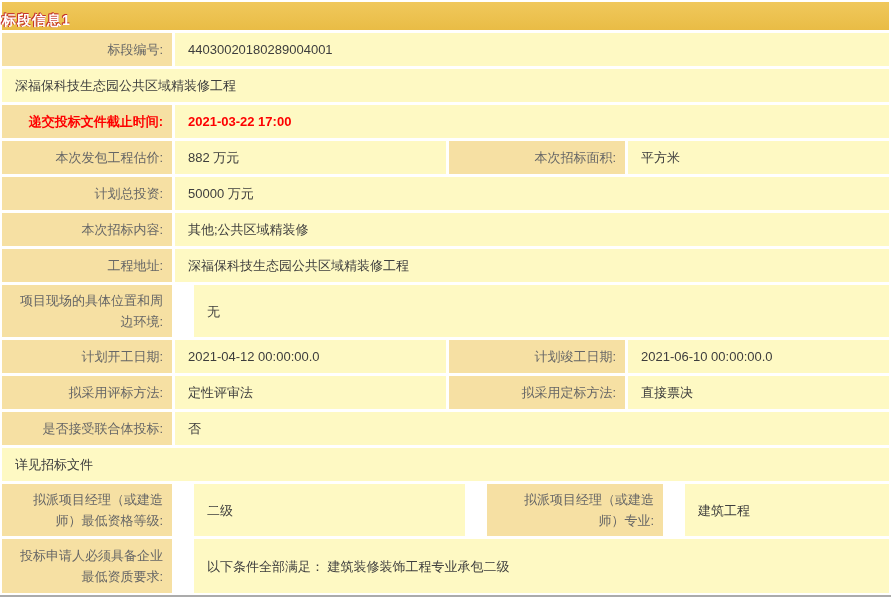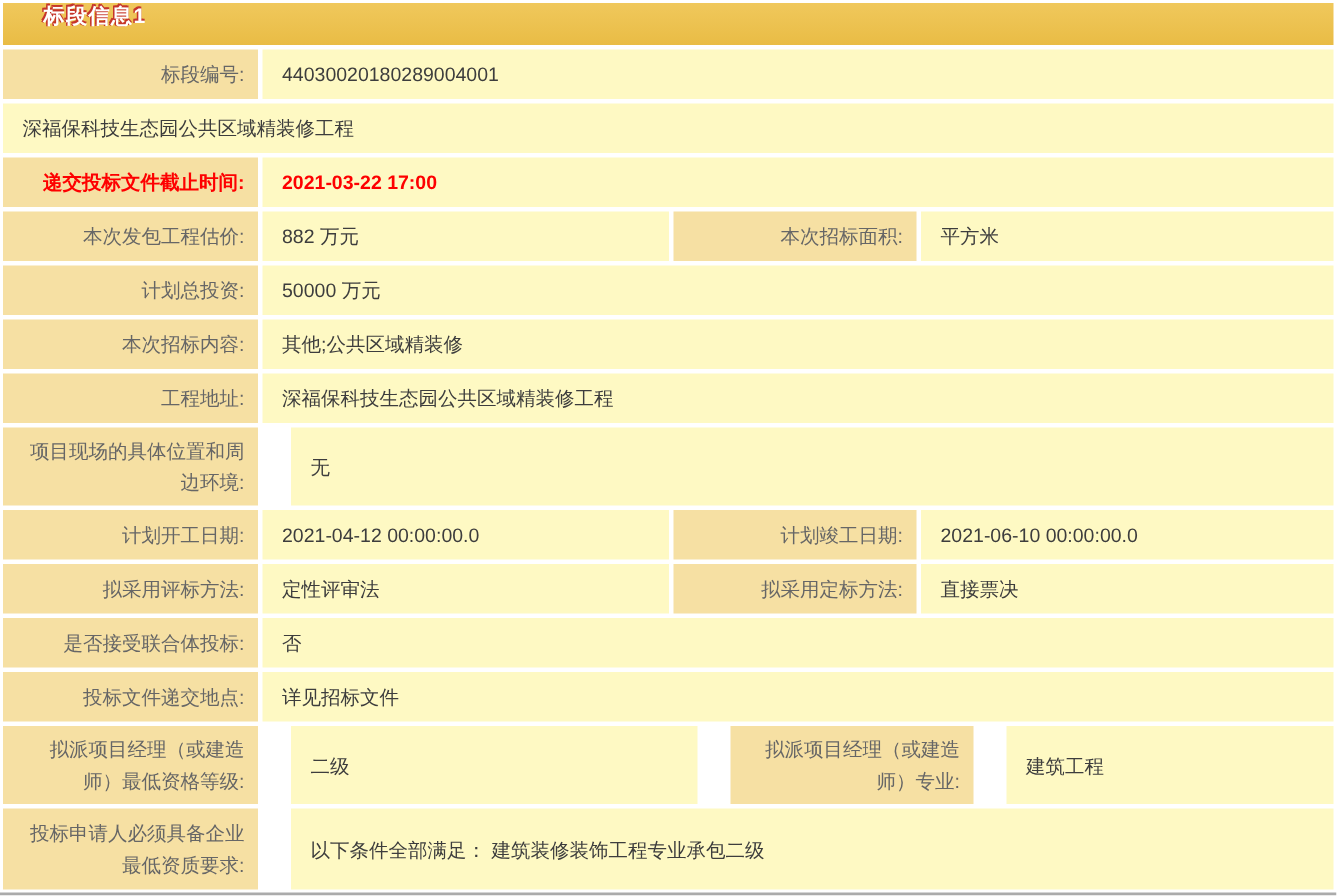--- a/index.html
+++ b/index.html
@@ -13,22 +13,21 @@
     height: 597px;
     background: #ffffff;
     padding: 2px 2px 0 2px;
     border-bottom: 2px solid #ababab;
     overflow: hidden;
   }
   .section-header {
     height: 28px;
     background: linear-gradient(#f0c85c, #e9bc45);
     display: flex;
-    align-items: flex-start;
-    padding-left: 27px;
+    align-items: flex-end;
     margin-bottom: 3px;
   }
   .section-title {
     font-size: 14px;
     font-weight: bold;
     color: #ffffff;
     letter-spacing: 1px;
     text-shadow: -1px -1px 0 #c5352b, -1px 0 0 #c5352b, 0 -1px 0 #c5352b;
   }
   .row {
@@ -60,21 +59,21 @@
     text-align: left;
     padding: 3px 8px 3px 13px;
     flex: 1 1 auto;
   }
   .row.double .cell-value.v1 {
     width: 271px;
     flex: none;
     margin-right: 3px;
   }
   .cell-label.l2 {
-    width: 162px;
+    width: 176px;
     padding-left: 12px;
   }
   .row.highlight .cell-label,
   .row.highlight .cell-value {
     color: #fe0000;
     font-weight: bold;
   }
 </style>
 </head>
 <body>
@@ -139,21 +138,20 @@
     <div class="cell cell-label l2">拟采用定标方法:</div>
     <div class="cell cell-value v2">直接票决</div>
   </div>
 
   <div class="row">
     <div class="cell cell-label">是否接受联合体投标:</div>
     <div class="cell cell-value">否</div>
   </div>
 
   <div class="row">
-    <div class="cell cell-label">投标文件递交地点:</div>
     <div class="cell cell-value">详见招标文件</div>
   </div>
 
   <div class="row double tall">
     <div class="cell cell-label">拟派项目经理（或建造师）最低资格等级:</div>
     <div class="cell cell-value v1">二级</div>
     <div class="cell cell-label l2">拟派项目经理（或建造师）专业:</div>
     <div class="cell cell-value v2">建筑工程</div>
   </div>
 

